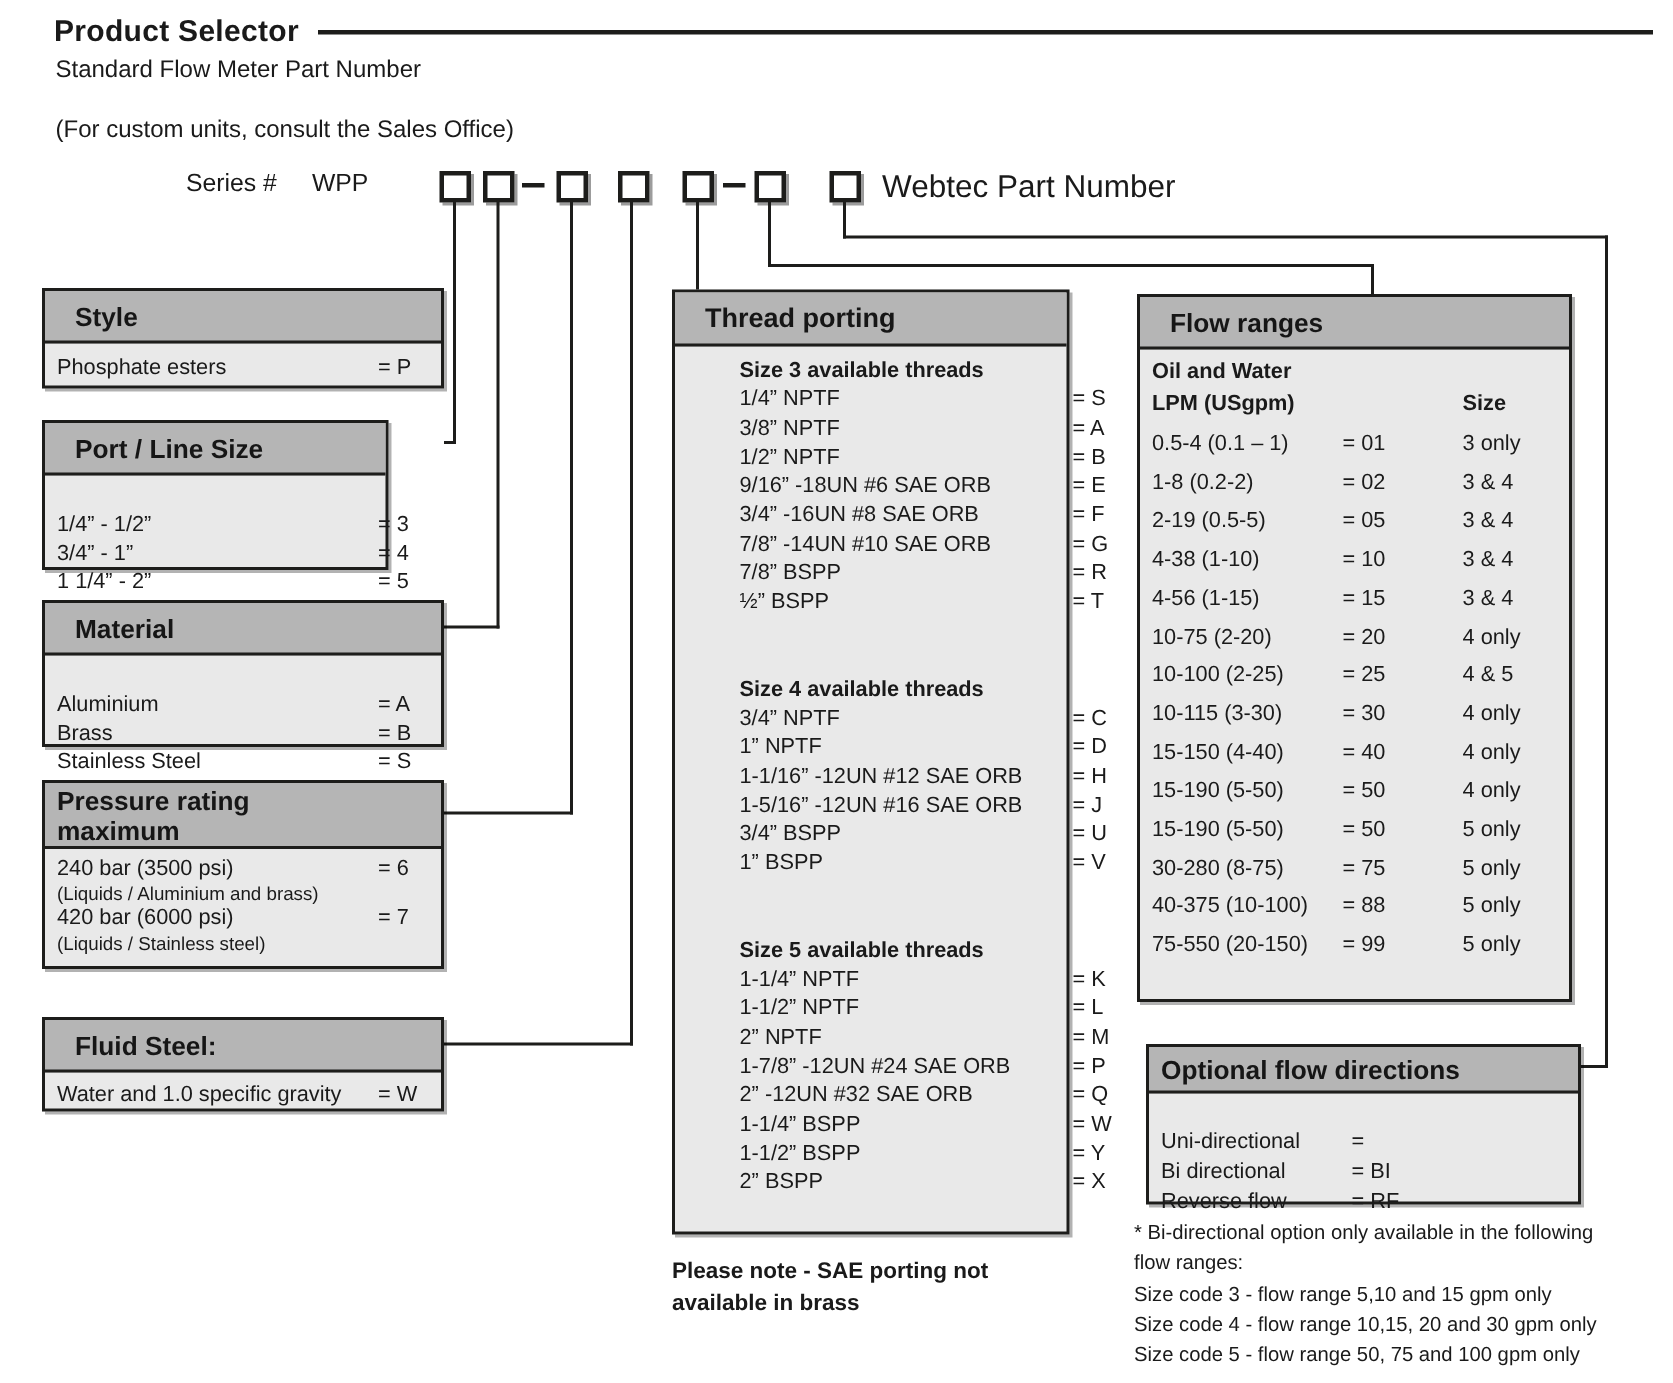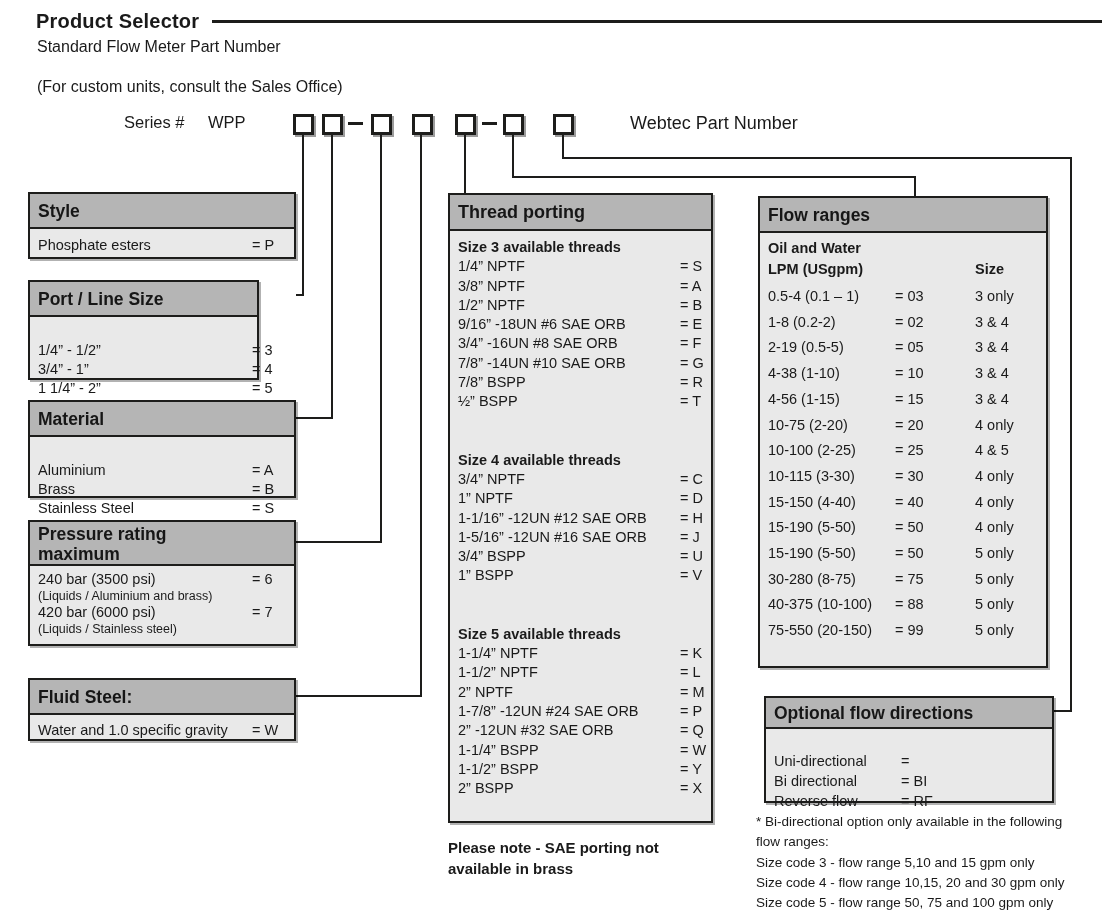--- a/index.html
+++ b/index.html
@@ -9,49 +9,49 @@
     font-family:"Liberation Sans","DejaVu Sans",sans-serif; color:#1a1a1a; overflow:hidden;
   }
   
   .title { position:absolute; left:36px; top:10px; font-size:20px; font-weight:700; letter-spacing:.2px; }
   .title-rule { position:absolute; left:212px; top:20px; width:890px; height:3px; background:var(--border,#1d1d1b); }
   .sub1 { position:absolute; left:37px; top:38px; font-size:16px; }
   .sub2 { position:absolute; left:37px; top:60px; font-size:16px;margin-top:18px; }
   
   .series-label { position:absolute; left:124px; top:113px; font-size:16.5px; }
   .wpp { position:absolute; left:208px; top:113px; font-size:16.5px; }
-  .webtec { position:absolute; left:588px; top:113px; font-size:18px;margin-left:42px; }
+  .webtec { position:absolute; left:588px; top:113px; font-size:21px; }
   .digit { position:absolute; top:114px; width:21px; height:21px; border:3px solid var(--border,#1d1d1b);
            background:#fff; box-shadow:2px 2px 0 #9c9c9c; }
   .pn-dash { position:absolute; top:122px; width:15px; height:3px; background:var(--border,#1d1d1b); }
   
   .ln { position:absolute; background:var(--border,#1d1d1b); }
   
   .box { position:absolute; border:2px solid var(--border,#1d1d1b); background:var(--body-fill,#e9e9e9);
          box-shadow:2px 2px 0 rgba(0,0,0,.3); }
   .box-h { background:var(--header-fill,#b4b4b4); border-bottom:2px solid var(--border,#1d1d1b);
-           font-weight:700; font-size:17.5px; line-height:24px; padding:5px 0 4px 8px; color:#161616; }
+           font-weight:700; font-size:17.5px; line-height:24px; padding:5px 0 4px 20px; color:#161616; }
   .box-h.two-line { line-height:19.5px; padding:3px 0 0 8px; }
   .box-h.slim { line-height:24px; padding:3px 0 2px 8px; }
   .box-b { position:relative; font-size:14.5px; }
   .row { position:relative; white-space:nowrap; }
   .code { position:absolute; top:0; }
   
   .leftbox .box-b { padding:24px 0 0 8px; }
   .leftbox .row { line-height:19px; }
   .leftbox .code { left:214px; }
   .style-b .box-b { padding-top:7px; } .style-b .row { line-height:18px; }
   .press-b .box-b { padding-top:5px; }
   .press-b .row.main { line-height:17.5px; }
   .press-b .row.note { line-height:15.5px; font-size:12.5px; }
   .fluid-b .box-b { padding-top:6px; } .fluid-b .row { line-height:18px; }
   
   .tp .box-h { font-size:18px; line-height:25px; }
   .tp .box-b { padding:7px 0 0 8px; }
-  .tp .row, .tp .tp-head { line-height:19.3px; }
+  .tp .row, .tp .tp-head { line-height:19.3px;margin-left:35px; }
   .tp .tp-head { font-weight:700; }
   .tp .tp-group { margin-bottom:39px; }
   .tp .tp-group:last-child { margin-bottom:0; }
   .tp .code { left:222px; }
   
   .fr .box-b { padding:5px 0 0 8px; }
   .fr .fr-colhead { font-weight:700; line-height:21px; position:relative; }
   .fr .fr-size-h { position:absolute; left:207px; top:21px; }
   .fr .fr-rows { margin-top:4px; }
   .fr .row { line-height:25.7px; }
@@ -186,21 +186,21 @@
 
   <div class="box fr" style="left:758px;top:196px;width:290px;height:472px">
     <div class="box-h">Flow ranges</div>
     <div class="box-b">
       <div class="fr-colhead">
         <span>Oil and Water</span><br>
         <span>LPM (USgpm)</span>
         <span class="fr-size-h">Size</span>
       </div>
       <div class="fr-rows">
-        <div class="row"><span>0.5-4 (0.1 – 1)</span><span class="code">= 03</span><span class="size">3 only</span></div>
+        <div class="row"><span>0.5-4 (0.1 – 1)</span><span class="code">= 01</span><span class="size">3 only</span></div>
         <div class="row"><span>1-8 (0.2-2)</span><span class="code">= 02</span><span class="size">3 &amp; 4</span></div>
         <div class="row"><span>2-19 (0.5-5)</span><span class="code">= 05</span><span class="size">3 &amp; 4</span></div>
         <div class="row"><span>4-38 (1-10)</span><span class="code">= 10</span><span class="size">3 &amp; 4</span></div>
         <div class="row"><span>4-56 (1-15)</span><span class="code">= 15</span><span class="size">3 &amp; 4</span></div>
         <div class="row"><span>10-75 (2-20)</span><span class="code">= 20</span><span class="size">4 only</span></div>
         <div class="row"><span>10-100 (2-25)</span><span class="code">= 25</span><span class="size">4 &amp; 5</span></div>
         <div class="row"><span>10-115 (3-30)</span><span class="code">= 30</span><span class="size">4 only</span></div>
         <div class="row"><span>15-150 (4-40)</span><span class="code">= 40</span><span class="size">4 only</span></div>
         <div class="row"><span>15-190 (5-50)</span><span class="code">= 50</span><span class="size">4 only</span></div>
         <div class="row"><span>15-190 (5-50)</span><span class="code">= 50</span><span class="size">5 only</span></div>

